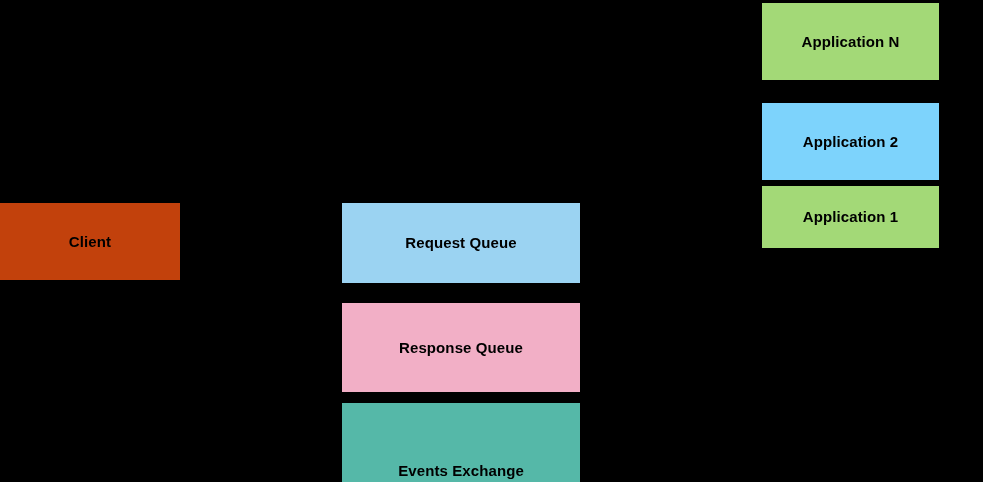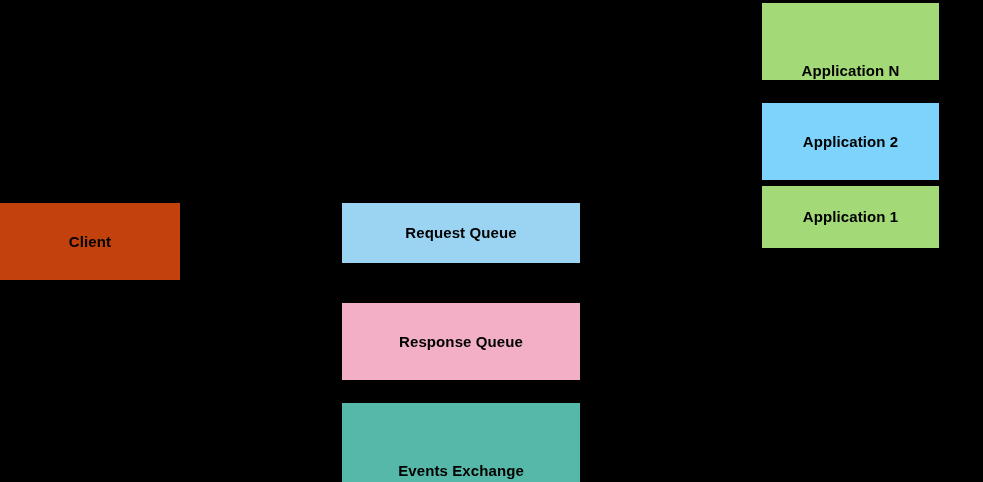--- a/index.html
+++ b/index.html
@@ -39,27 +39,27 @@
   .node-client {
     left: 0px;
     top: 203px;
     width: 180px;
     height: 77px;
   }
   .node-request-queue {
     left: 342px;
     top: 203px;
     width: 238px;
-    height: 60px;
+    height: 80px;
   }
   .node-response-queue {
     left: 342px;
     top: 303px;
     width: 238px;
-    height: 77px;
+    height: 89px;
   }
   .node-events-exchange {
     left: 342px;
     top: 403px;
     width: 238px;
     height: 79px;
     align-items: flex-end;
   }
   .node-application-n {
     left: 762px;
@@ -98,21 +98,21 @@
   </div>
 
   <div class="node node-response-queue" style="background-color: rgb(242, 175, 198);">
     <span class="node-label">Response Queue</span>
   </div>
 
   <div class="node node-events-exchange" style="background-color: rgb(85, 184, 168);">
     <span class="node-label">Events Exchange</span>
   </div>
 
-  <div class="node node-application-n" style="background-color: rgb(163, 217, 119); align-items: flex-end;">
+  <div class="node node-application-n" style="background-color: rgb(163, 217, 119);">
     <span class="node-label">Application N</span>
   </div>
 
   <div class="node node-application-2" style="background-color: #7dd3fc;">
     <span class="node-label">Application 2</span>
   </div>
 
   <div class="node node-application-1" style="background-color: rgb(163, 217, 119);">
     <span class="node-label">Application 1</span>
   </div>

